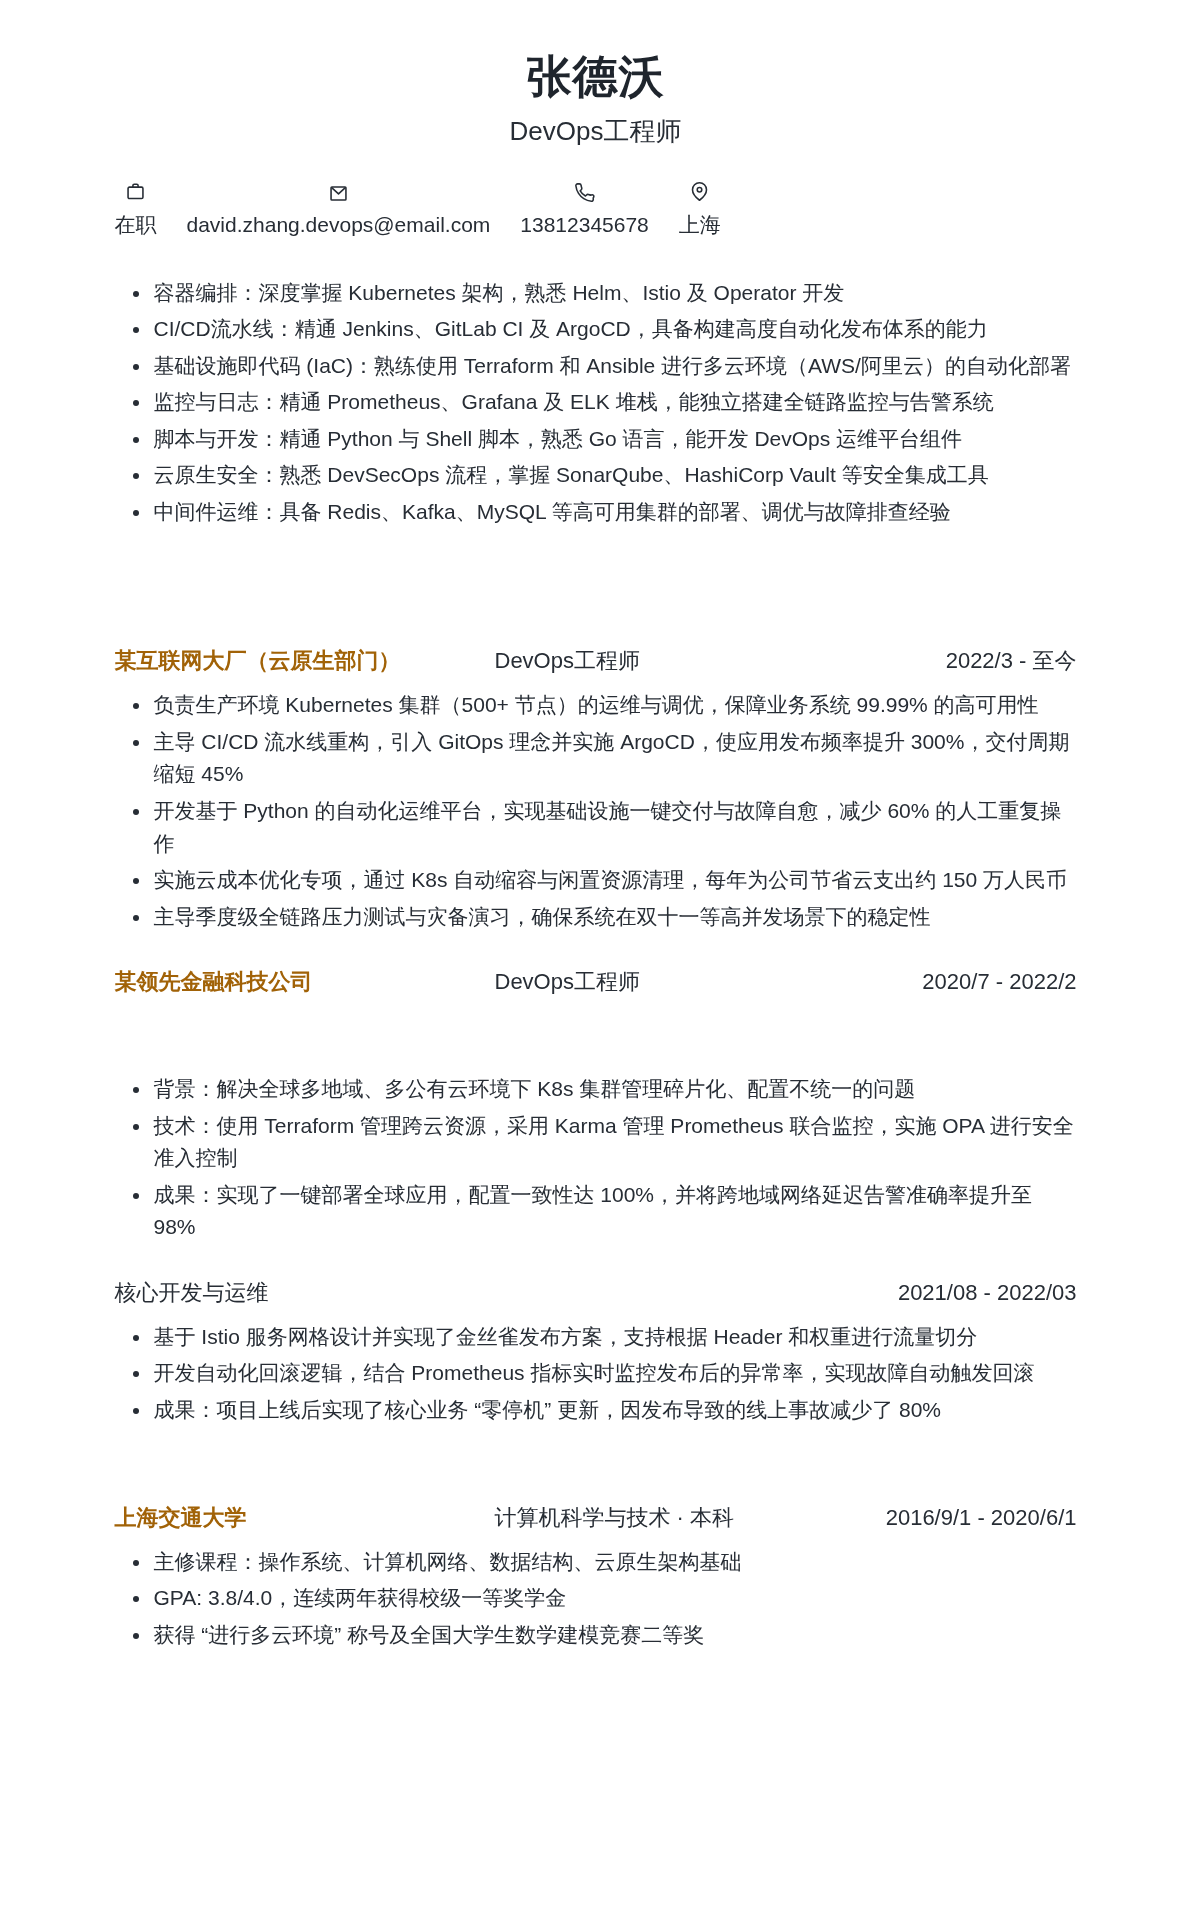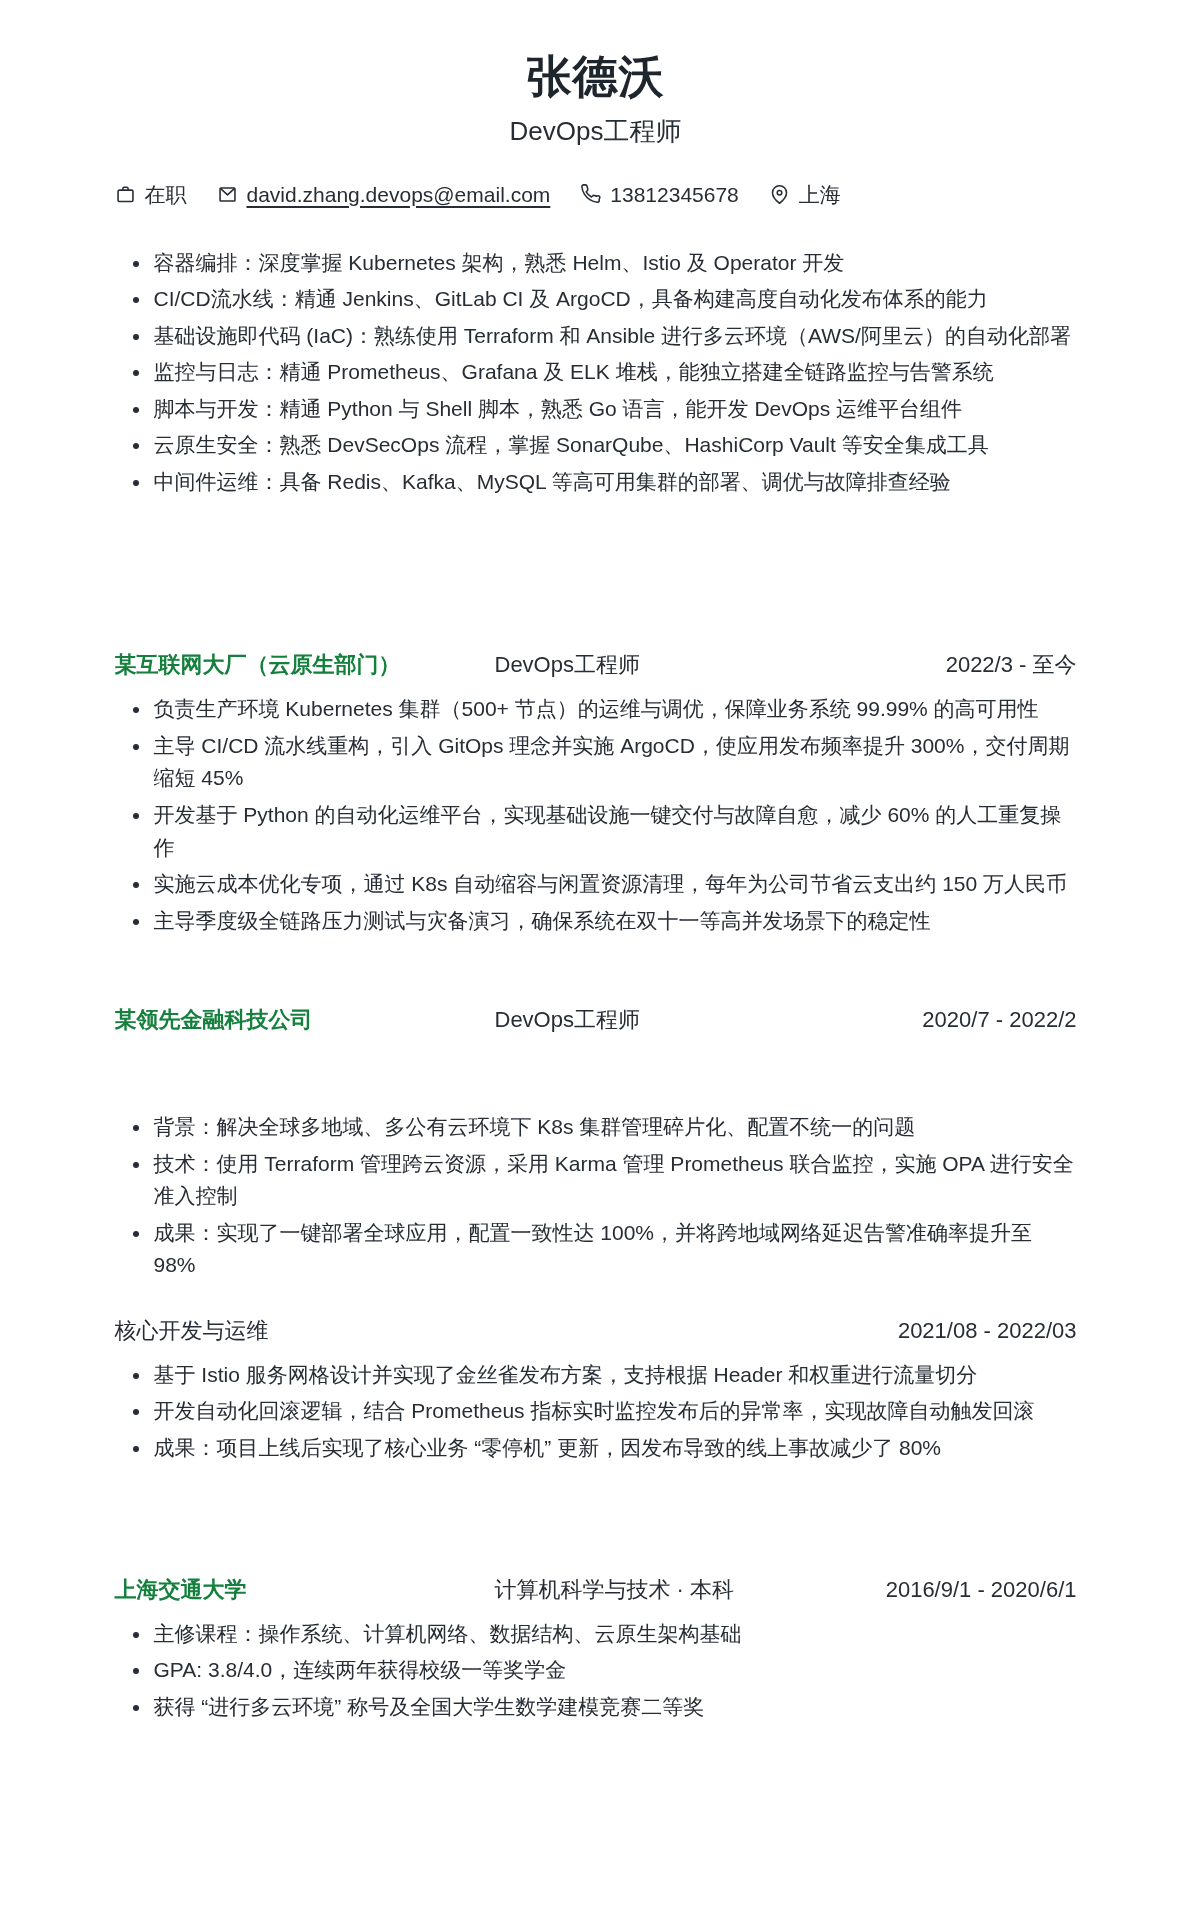--- a/index.html
+++ b/index.html
@@ -30,26 +30,25 @@
     margin-top: 7px;
     color: #272d35;
   }
   .contact {
     display: flex;
     align-items: center;
     gap: 30px;
     margin-top: 32px;
     font-size: 21px;
   }
-  .citem { display: inline-flex; align-items: center; gap: 9px; }
+  .citem { display: inline-flex; align-items: center; gap: 9px; flex-direction: column; }
   .icon { display: inline-flex; }
   .icon svg { width: 21px; height: 21px; display: block; }
   .email {
     color: inherit;
-    text-decoration: underline;
     text-underline-offset: 4px;
     cursor: pointer;
   }
 
   
   ul.bullets {
     margin: 0;
     padding-left: 37px;
     font-size: 21px;
     line-height: 1.55;
@@ -64,22 +63,21 @@
   .entry + .entry { margin-top: 34px; }
   .entry-head {
     display: flex;
     align-items: baseline;
     font-size: 22px;
   }
   .entry-title {
     flex: 0 0 380px;
     width: 380px;
     font-weight: 700;
-    color: #15803d;
-    margin-top: 34px;
+    color: #a16207;
   }
   .entry-role { flex: 1; }
   .entry-date { white-space: nowrap; text-align: right; }
   .entry ul.bullets { margin-top: 13px; }
 </style>
 </head>
 <body>
 
 <div class="page">
 

